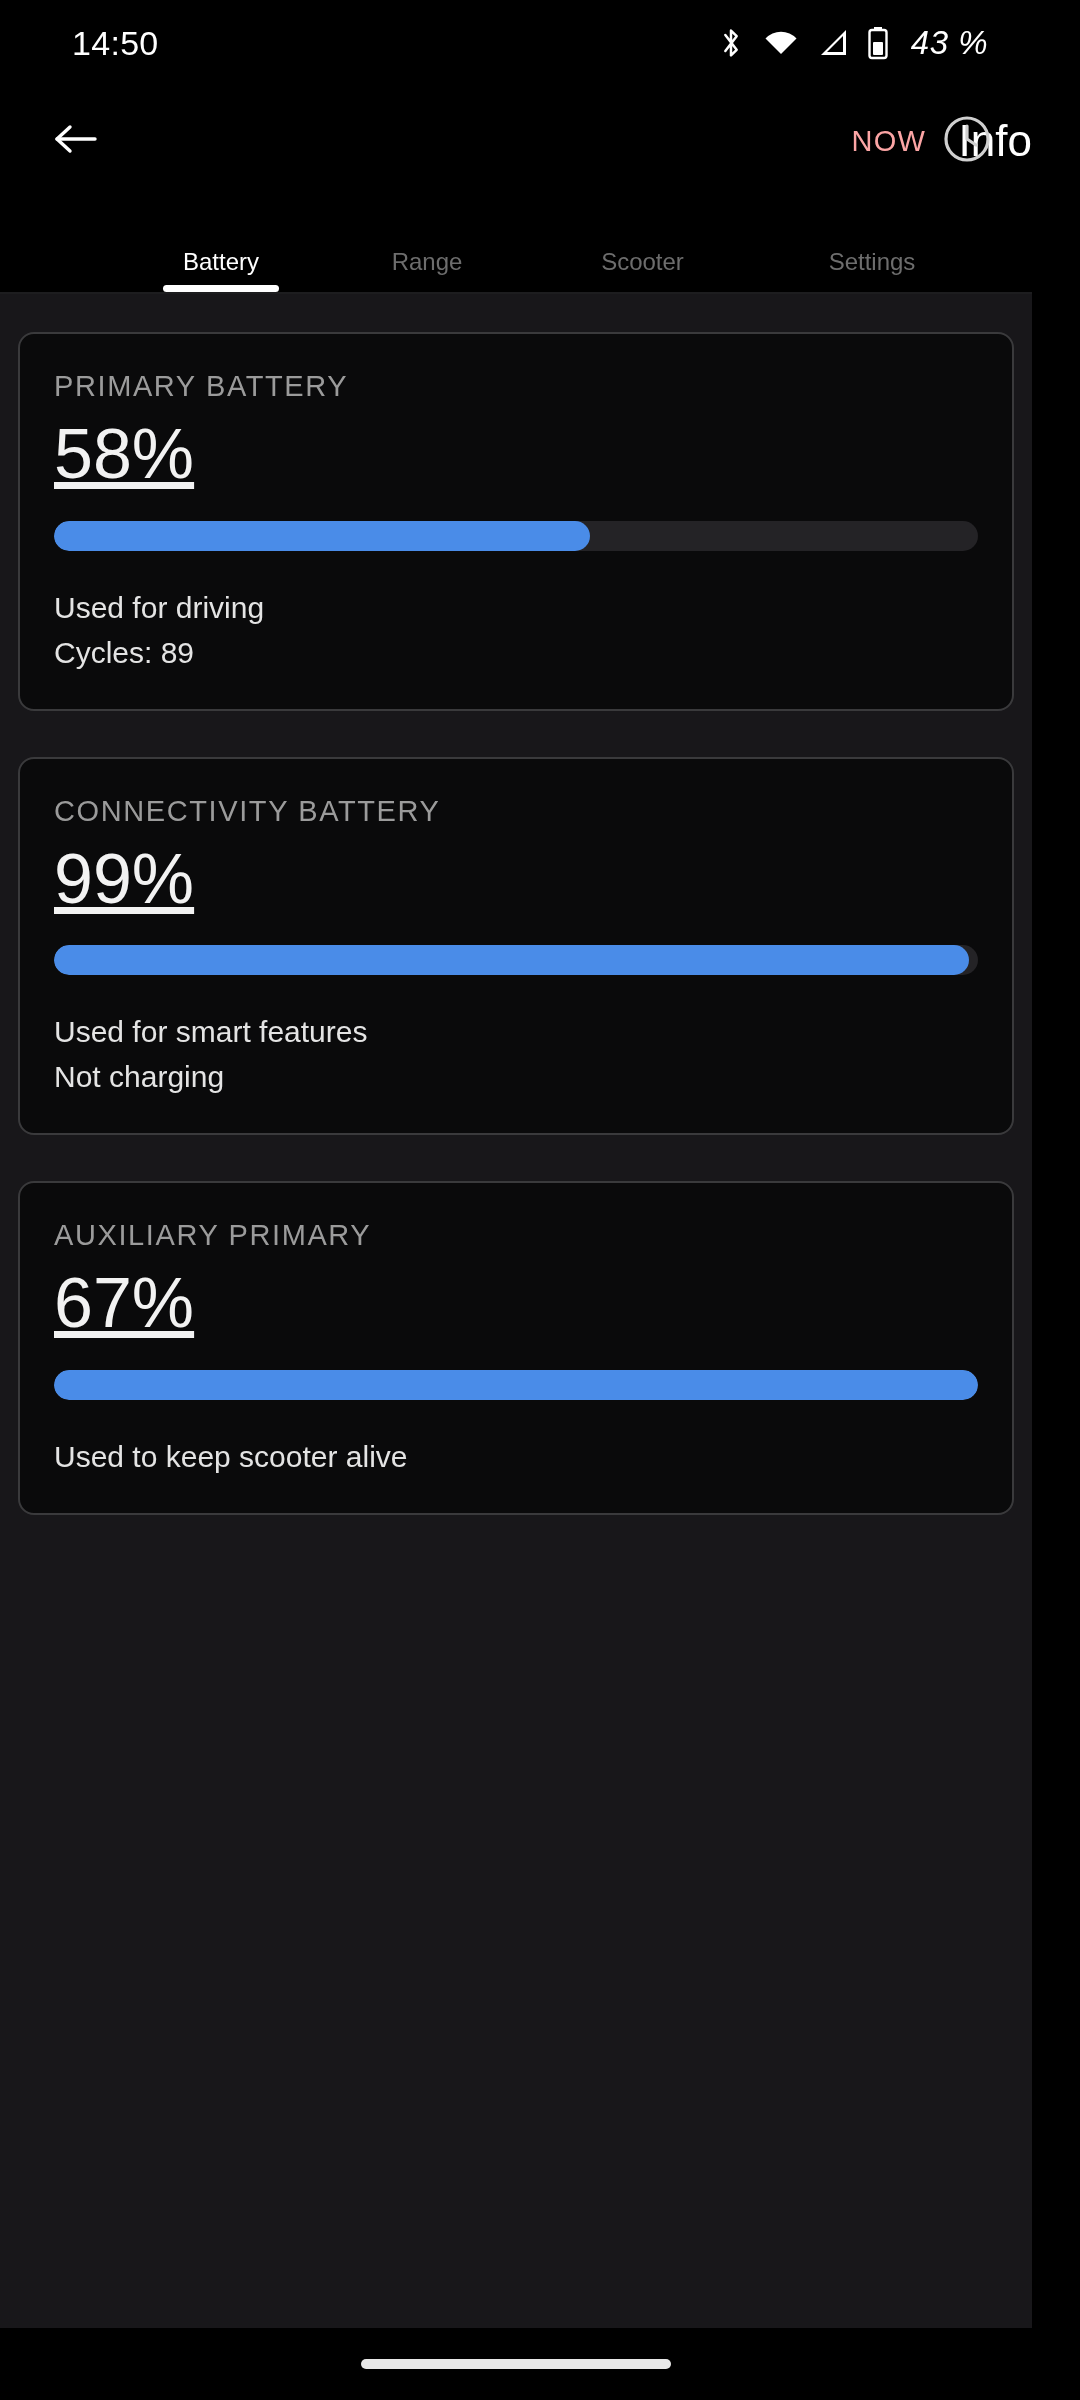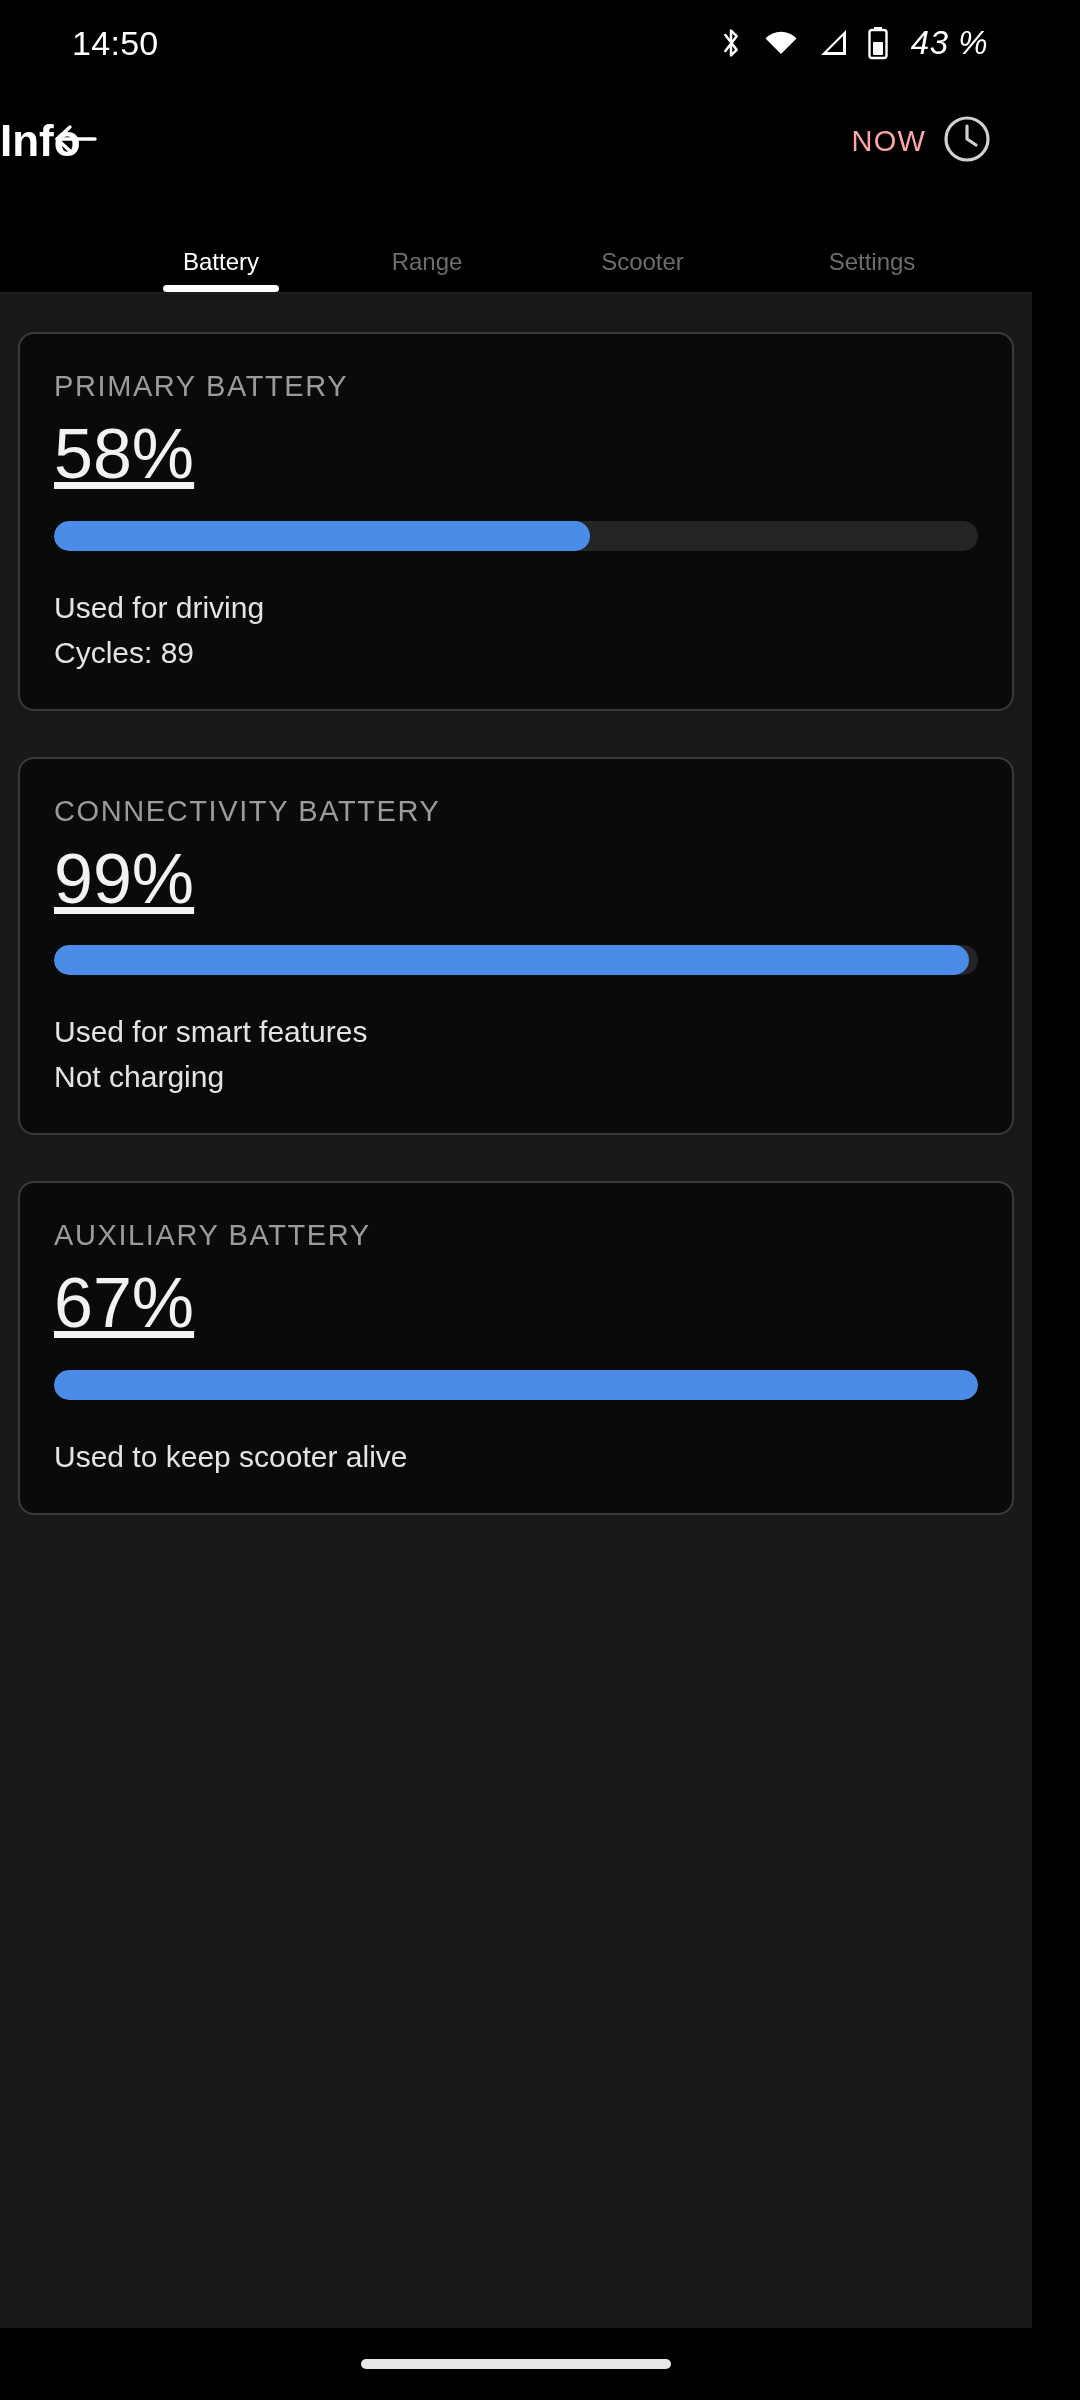--- a/index.html
+++ b/index.html
@@ -42,22 +42,22 @@
     padding:0 40px 0 42px;
     position:relative;
   }
   .back-btn {
     width:66px; height:66px;
     display:flex; align-items:center; justify-content:center;
     cursor:pointer;
   }
   .header-title {
     position:absolute; left:0; right:0;
-    text-align:left;
-    color:#fff; font-size:44px; font-weight:700;
+    text-align:right;
+    color:#fff; font-size:44px; font-weight:400;
     pointer-events:none;
   }
   .header-right {
     margin-left:auto;
     display:flex; align-items:center; gap:16px;
     z-index:2; cursor:pointer;
   }
   .now-label {
     color:#fca5a5; font-size:29px; letter-spacing:1.2px;
   }
@@ -232,21 +232,21 @@
         <div class="card">
           <div class="card-title">CONNECTIVITY BATTERY</div>
           <div class="card-value">99%</div>
           <div class="bar-track" style="background: rgb(36, 35, 38);">
             <div class="bar-fill" style="width: 99%; background: rgb(74, 140, 232);"></div>
           </div>
           <div class="card-note">Used for smart features</div>
           <div class="card-note">Not charging</div>
         </div>
         <div class="card">
-          <div class="card-title">AUXILIARY BATTERY</div>
+          <div class="card-title">AUXILIARY PRIMARY</div>
           <div class="card-value">67%</div>
           <div class="bar-track" style="background: rgb(36, 35, 38);">
             <div class="bar-fill" style="width: 100%; background: rgb(74, 140, 232);"></div>
           </div>
           <div class="card-note">Used to keep scooter alive</div>
         </div>
       </div>
   </div>
 
   <div class="nav-bar">

